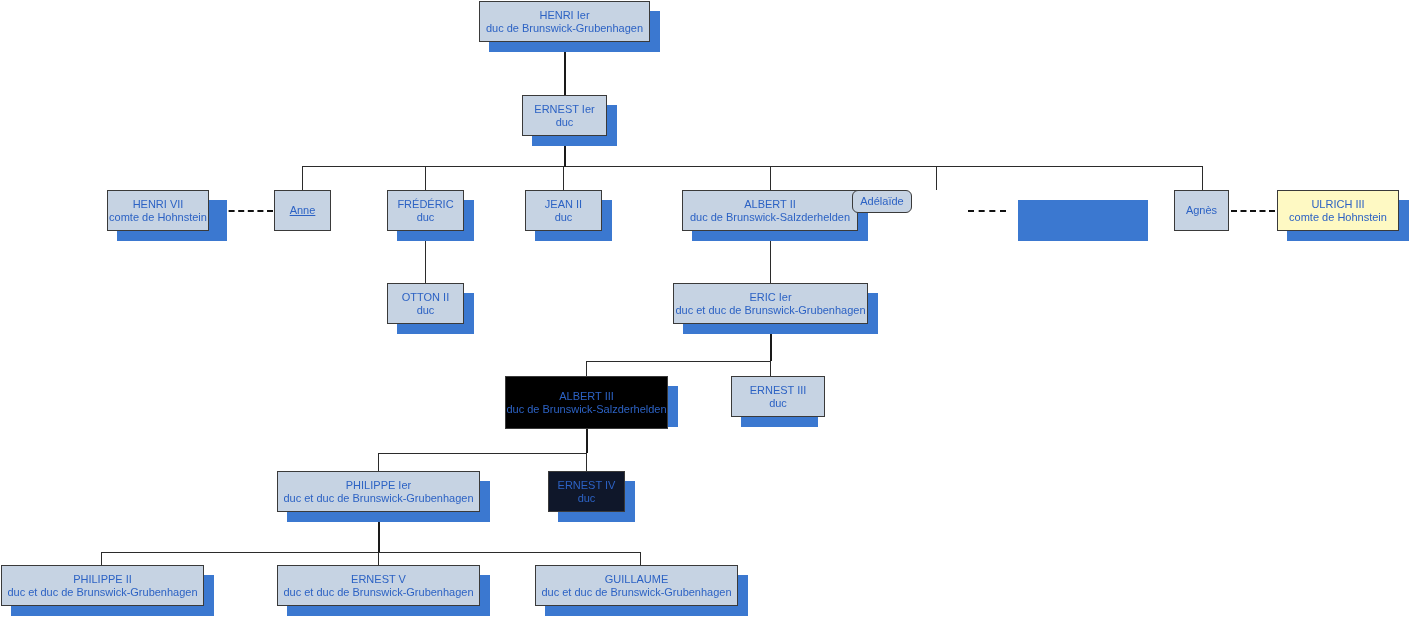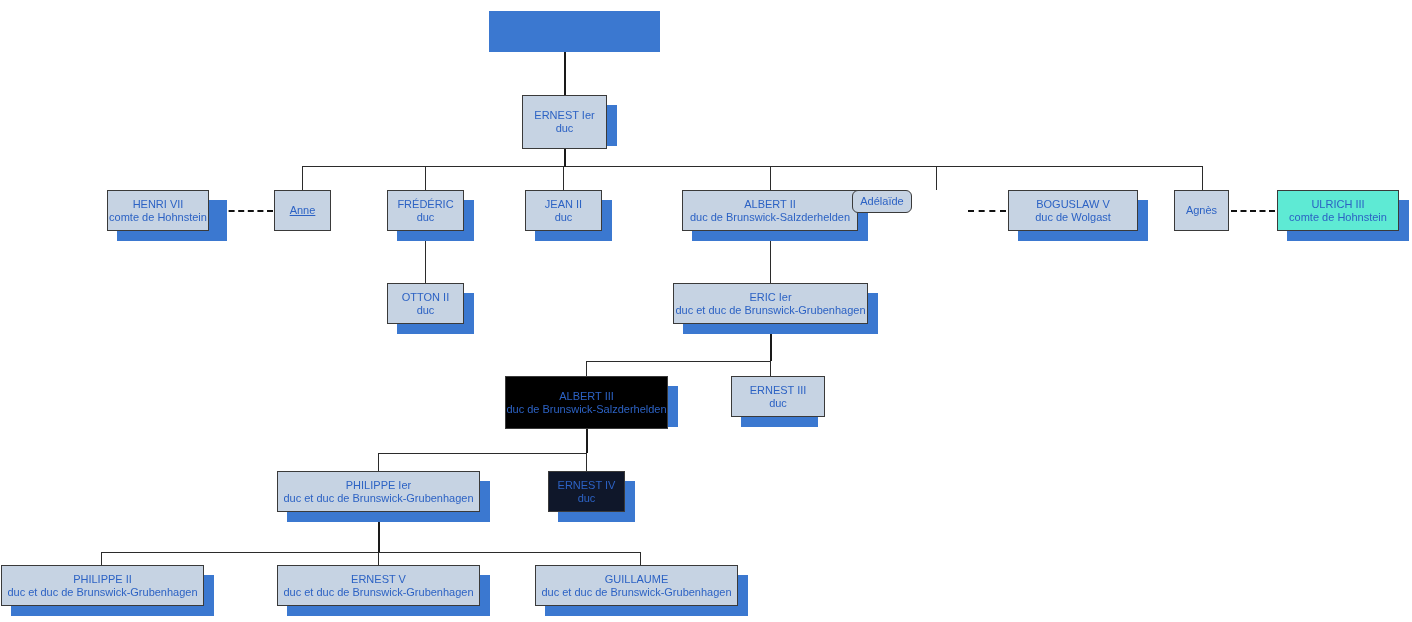--- a/index.html
+++ b/index.html
@@ -81,22 +81,26 @@
     <div class="line v" style="left: 378px; top: 453px; height: 18px;"></div>
     <div class="line v" style="left: 586px; top: 453px; height: 18px;"></div>
     <div class="line v thick" style="left: 378px; top: 512px; height: 40px;"></div>
     <div class="line v" style="left: 101px; top: 552px; height: 13px;"></div>
     <div class="line v" style="left: 378px; top: 552px; height: 13px;"></div>
     <div class="line v" style="left: 640px; top: 552px; height: 13px;"></div>
     <div class="dashed" style="left: 219px; top: 210px; width: 54px;"></div>
     <div class="dashed" style="left: 968px; top: 210px; width: 38px;"></div>
     <div class="dashed" style="left: 1231px; top: 210px; width: 44px;"></div>
     <div class="shadow" style="left: 489px; top: 11px; width: 171px; height: 41px; background: rgb(59, 120, 208);"></div>
+    <div class="node" style="left: 479px; top: 1px; width: 171px; height: 41px; background: rgb(198, 211, 227); border-color: rgb(58, 58, 58); color: rgb(44, 98, 196);">
+      <span class="ln1">HENRI Ier</span>
+      <span class="ln2">duc de Brunswick-Grubenhagen</span>
+    </div>
     <div class="shadow" style="left: 532px; top: 105px; width: 85px; height: 41px; background: rgb(59, 120, 208);"></div>
-    <div class="node" style="left: 522px; top: 95px; width: 85px; height: 54px; background: rgb(198, 211, 227); border-color: rgb(58, 58, 58); color: rgb(44, 98, 196);">
+    <div class="node" style="left: 522px; top: 95px; width: 85px; height: 41px; background: rgb(198, 211, 227); border-color: rgb(58, 58, 58); color: rgb(44, 98, 196);">
       <span class="ln1">ERNEST Ier</span>
       <span class="ln2">duc</span>
     </div>
     <div class="shadow" style="left: 117px; top: 200px; width: 110px; height: 41px; background: rgb(59, 120, 208);"></div>
     <div class="node" style="left: 107px; top: 190px; width: 102px; height: 41px; background: rgb(198, 211, 227); border-color: rgb(58, 58, 58); color: rgb(44, 98, 196);">
       <span class="ln1">HENRI VII</span>
       <span class="ln2">comte de Hohnstein</span>
     </div>
     <div class="node one-line" style="left: 274px; top: 190px; width: 57px; height: 41px; background: rgb(198, 211, 227); border-color: rgb(58, 58, 58); color: rgb(44, 98, 196); text-decoration: underline;">
       <span class="ln1">Anne</span>
@@ -113,29 +117,25 @@
     </div>
     <div class="shadow" style="left: 692px; top: 200px; width: 176px; height: 41px; background: rgb(59, 120, 208);"></div>
     <div class="node" style="left: 682px; top: 190px; width: 176px; height: 41px; background: rgb(198, 211, 227); border-color: rgb(58, 58, 58); color: rgb(44, 98, 196);">
       <span class="ln1">ALBERT II</span>
       <span class="ln2">duc de Brunswick-Salzderhelden</span>
     </div>
     <div class="node one-line" style="left: 852px; top: 190px; width: 60px; height: 23px; background: rgb(198, 211, 227); border-color: rgb(58, 58, 58); color: rgb(44, 98, 196); border-radius: 6px;">
       <span class="ln1">Adélaïde</span>
     </div>
     <div class="shadow" style="left: 1018px; top: 200px; width: 130px; height: 41px; background: rgb(59, 120, 208);"></div>
-    <div class="node" style="left: 1008px; top: 190px; width: 130px; height: 41px; background: rgb(198, 211, 227); border-color: rgb(58, 58, 58); color: rgb(44, 98, 196);">
-      <span class="ln1">BOGUSLAW V</span>
-      <span class="ln2">duc de Wolgast</span>
-    </div>
     <div class="node one-line" style="left: 1174px; top: 190px; width: 55px; height: 41px; background: rgb(198, 211, 227); border-color: rgb(58, 58, 58); color: rgb(44, 98, 196);">
       <span class="ln1">Agnès</span>
     </div>
     <div class="shadow" style="left: 1287px; top: 200px; width: 122px; height: 41px; background: rgb(59, 120, 208);"></div>
-    <div class="node" style="left: 1277px; top: 190px; width: 122px; height: 41px; background: #5eead4; border-color: rgb(58, 58, 58); color: rgb(44, 98, 196);">
+    <div class="node" style="left: 1277px; top: 190px; width: 122px; height: 41px; background: #fef9c3; border-color: rgb(58, 58, 58); color: rgb(44, 98, 196);">
       <span class="ln1">ULRICH III</span>
       <span class="ln2">comte de Hohnstein</span>
     </div>
     <div class="shadow" style="left: 397px; top: 293px; width: 77px; height: 41px; background: rgb(59, 120, 208);"></div>
     <div class="node" style="left: 387px; top: 283px; width: 77px; height: 41px; background: rgb(198, 211, 227); border-color: rgb(58, 58, 58); color: rgb(44, 98, 196);">
       <span class="ln1">OTTON II</span>
       <span class="ln2">duc</span>
     </div>
     <div class="shadow" style="left: 683px; top: 293px; width: 195px; height: 41px; background: rgb(59, 120, 208);"></div>
     <div class="node" style="left: 673px; top: 283px; width: 195px; height: 41px; background: rgb(198, 211, 227); border-color: rgb(58, 58, 58); color: rgb(44, 98, 196);">

